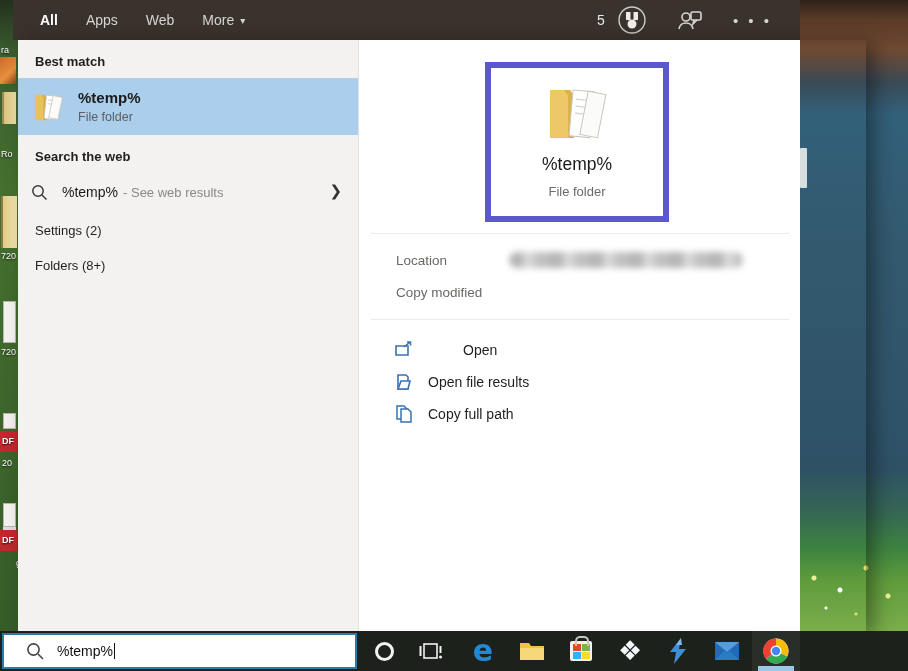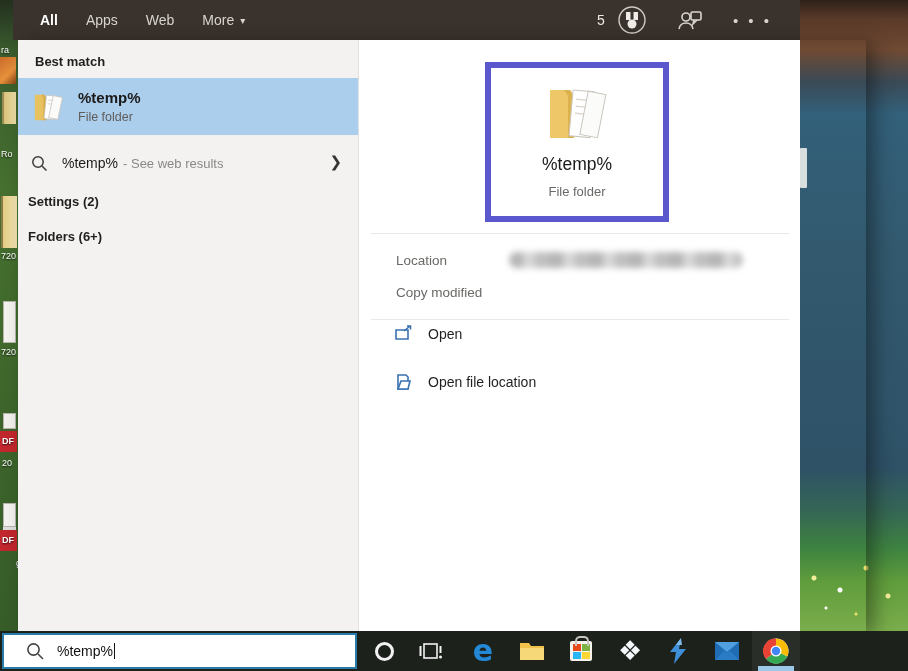--- a/index.html
+++ b/index.html
@@ -54,43 +54,43 @@
   .bm-text { margin-left:15px; }
   .bm-title { font-size:15px; font-weight:bold; color:#1b1a19; }
   .bm-sub { font-size:12.5px; color:#5f5d5b; margin-top:4px; }
 
   .web-row { margin-top:9px; height:38px; display:flex; align-items:center; position:relative; }
   .web-row .mag { margin-left:13px; flex:0 0 auto; }
   .web-query { font-size:14px; color:#1b1a19; margin-left:14px; }
   .web-suffix { font-size:13px; color:#8a8886; margin-left:5px; }
   .chev { position:absolute; right:16px; top:9px; font-size:15px; color:#333; }
 
-  .group-row { height:32px; display:flex; align-items:center; padding-left:10px;
-    font-size:13px; font-weight:bold; color:#201f1e; margin-top:3px; }
+  .group-row { height:32px; display:flex; align-items:center; padding-left:17px;
+    font-size:13px; font-weight:normal; color:#201f1e; margin-top:3px; }
 
   
   .annotation-box { position:absolute; left:126px; top:22px; width:184px; height:160px;
     border:6px solid #5a58cc; background:#fff; display:flex; flex-direction:column; align-items:center; }
   .preview-folder { margin-top:16px; }
   .preview-title { font-size:17.5px; color:#1b1a19; margin-top:10px; }
   .preview-sub { font-size:13px; color:#6b6966; margin-top:9px; }
 
   .sep { position:absolute; left:12px; width:418px; height:0; border-top:1px solid #eceae8; }
   .sep1 { top:193px; }
   .sep2 { top:279px; }
 
   .detail-label { position:absolute; left:37px; font-size:13.5px; color:#6b6966; }
   .loc-label { top:213px;text-align:right; }
   .mod-label { top:245px; }
   .redacted { position:absolute; left:150px; top:212px; width:234px; height:16px; border-radius:8px;
     background:repeating-linear-gradient(90deg,#9e9e9e 0 14px,#c9c9c9 14px 26px,#ababab 26px 40px);
     filter:blur(3px); opacity:.75; }
 
   .action-row { position:absolute; left:36px; height:24px; display:flex; align-items:center; cursor:default; }
-  .act1 { top:282px; } .act2 { top:330px; } .act3 { top:362px; }
+  .act1 { top:298px;gap:35px; } .act2 { top:330px; } .act3 { top:362px; }
   .action-label { font-size:14px; color:#201f1e; margin-left:14px; }
 
   
   .taskbar { position:absolute; left:0; top:631px; width:908px; height:40px; background:#1c211b; }
   .tb-search { position:absolute; left:2px; top:2px; width:355px; height:36px; background:#fff;
     border:2px solid #2a7ca8; display:flex; align-items:center; }
   .tb-search .mag { margin-left:22px; }
   .tb-query { font-size:14px; color:#111; margin-left:13px; }
   .t-cursor { display:inline-block; width:1px; height:16px; background:#111; vertical-align:middle; margin-left:1px; }
   .tb-btn { position:absolute; top:0; height:40px; display:flex; align-items:center; justify-content:center; }
@@ -195,36 +195,37 @@
           <g transform="rotate(12 26 18)">
               <rect x="19" y="6" width="10" height="24" fill="#fbfbf9" stroke="#c8c4bc" stroke-width="0.8"></rect>
             </g>
         </svg>
         <div class="bm-text">
           <div class="bm-title">%temp%</div>
           <div class="bm-sub">File folder</div>
         </div>
       </div>
 
+      <div class="section-header">Search the web</div>
 
       <div class="web-row">
         <svg class="mag" width="17" height="17" viewBox="0 0 17 17">
           <circle cx="7" cy="7" r="5.2" fill="none" stroke="#3b3a39" stroke-width="1.5"></circle>
           <line x1="11" y1="11" x2="15.5" y2="15.5" stroke="#3b3a39" stroke-width="1.5"></line>
         </svg>
         <span class="web-query">%temp%</span>
         <span class="web-suffix">- See web results</span>
         <span class="chev">❯</span>
       </div>
 
       <div class="group-row">
         <span>Settings (2)</span>
       </div>
       <div class="group-row">
-        <span>Folders (6+)</span>
+        <span>Folders (8+)</span>
       </div>
     </div>
 
     <div class="right-panel">
 
       <div class="annotation-box">
         <svg class="preview-folder" width="66" height="60" viewBox="0 0 66 60">
           <path d="M6 6 h20 l4 6 v42 l-24 0 z" fill="#eec868"></path>
           <path d="M6 6 h20 l4 6 v42 h-6 V12 l-4 -6 z" fill="#dcb24e"></path>
           <g transform="rotate(5 40 30)">
@@ -254,21 +255,28 @@
           <path d="M1 5 h12 v9 h-12 z" fill="none" stroke="#3a72b0" stroke-width="1.6"></path>
           <path d="M9 6 l6 -5 M12 1 h3.5 v3.5" fill="none" stroke="#3a72b0" stroke-width="1.6"></path>
         </svg>
         <span class="action-label">Open</span>
       </div>
       <div class="action-row act2">
         <svg width="19" height="18" viewBox="0 0 19 18">
           <path d="M3 2 h8 l2 2 v12 h-10 z" fill="none" stroke="#3a72b0" stroke-width="1.6"></path>
           <path d="M3 16 l3 -8 h9 l-2 8 z" fill="#fff" stroke="#3a72b0" stroke-width="1.6"></path>
         </svg>
-        <span class="action-label">Open file location</span>
+        <span class="action-label">Open file results</span>
+      </div>
+      <div class="action-row act3">
+        <svg width="19" height="18" viewBox="0 0 19 18">
+          <path d="M2 1 h7 l3 3 v10 h-10 z" fill="none" stroke="#3a72b0" stroke-width="1.5"></path>
+          <path d="M6 4 h7 l3 3 v10 h-10 z" fill="#fff" stroke="#3a72b0" stroke-width="1.5"></path>
+        </svg>
+        <span class="action-label">Copy full path</span>
       </div>
     </div>
   </div>
 
   <div class="taskbar">
     <div class="tb-search">
       <svg class="mag" width="18" height="18" viewBox="0 0 18 18">
         <circle cx="7.5" cy="7.5" r="5.6" fill="none" stroke="#444" stroke-width="1.6"></circle>
         <line x1="12" y1="12" x2="17" y2="17" stroke="#444" stroke-width="1.6"></line>
       </svg>

